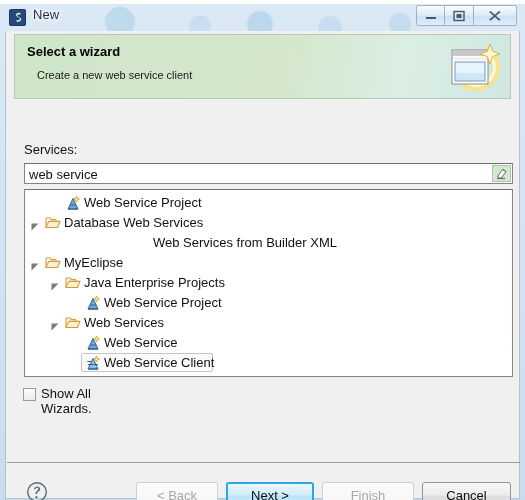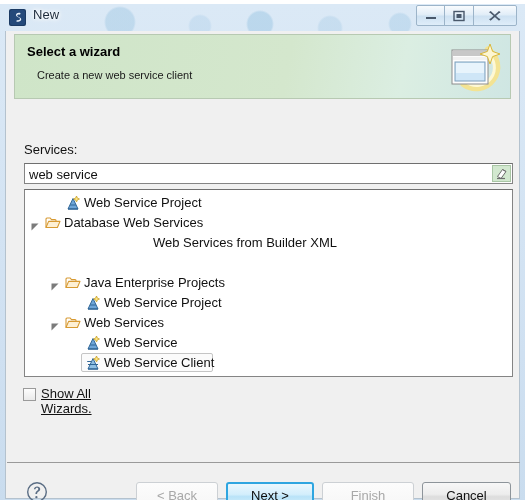--- a/index.html
+++ b/index.html
@@ -169,21 +169,21 @@
   }
   #showall-box {
     position: absolute; left: 0; top: 2px;
     width: 13px; height: 13px;
     box-sizing: border-box;
     background: linear-gradient(180deg,#fdfdfd,#eaeaea);
     border: 1px solid #9a9a9a;
   }
   #showall-label {
     position: absolute; left: 18px; top: 0px;
-    font-size: 13px; color: #111; text-decoration: underline;
+    font-size: 13px; color: #111;
   }
 
   
   #sep {
     position: absolute; left: 1px; top: 431px;
     width: 513px; height: 1px; background: #9a9a9a;
   }
   #help-icon {
     position: absolute; left: 20px; top: 450px;
     width: 22px; height: 22px;
@@ -307,20 +307,30 @@
             </svg></span>
           <span class="ticon" style="left: 20px;"><svg width="16" height="16" viewBox="0 0 16 16">
               <path d="M1 12.5 V4 a1 1 0 0 1 1-1 h3.2 l1.3 1.6 H10 a1 1 0 0 1 1 1 V6" fill="none" stroke="#d79a33" stroke-width="1.1"></path>
               <path d="M1 12.5 L3.6 6.4 h11.4 L12.4 12.5 Z" fill="#fdf0d5" stroke="#d79a33" stroke-width="1.1" stroke-linejoin="round"></path>
             </svg></span>
           <span class="tlabel" style="left: 39px;">Database Web Services</span>
         </div>
         <div class="trow" style="top: 43px;">
           <span class="tlabel" style="left: 80px; margin-left: 48px;">Web Services from Builder XML</span>
         </div>
+        <div class="trow" style="top: 63px;">
+          <span class="twist" style="left: 6px; top: 6px;"><svg width="9" height="9" viewBox="0 0 9 9">
+              <path d="M0.5 1.5 L7.5 1.5 L0.5 8.5 Z" fill="#7b7b7b"></path>
+            </svg></span>
+          <span class="ticon" style="left: 20px;"><svg width="16" height="16" viewBox="0 0 16 16">
+              <path d="M1 12.5 V4 a1 1 0 0 1 1-1 h3.2 l1.3 1.6 H10 a1 1 0 0 1 1 1 V6" fill="none" stroke="#d79a33" stroke-width="1.1"></path>
+              <path d="M1 12.5 L3.6 6.4 h11.4 L12.4 12.5 Z" fill="#fdf0d5" stroke="#d79a33" stroke-width="1.1" stroke-linejoin="round"></path>
+            </svg></span>
+          <span class="tlabel" style="left: 39px;">MyEclipse</span>
+        </div>
         <div class="trow" style="top: 83px;">
           <span class="twist" style="left: 26px; top: 6px;"><svg width="9" height="9" viewBox="0 0 9 9">
               <path d="M0.5 1.5 L7.5 1.5 L0.5 8.5 Z" fill="#7b7b7b"></path>
             </svg></span>
           <span class="ticon" style="left: 40px;"><svg width="16" height="16" viewBox="0 0 16 16">
               <path d="M1 12.5 V4 a1 1 0 0 1 1-1 h3.2 l1.3 1.6 H10 a1 1 0 0 1 1 1 V6" fill="none" stroke="#d79a33" stroke-width="1.1"></path>
               <path d="M1 12.5 L3.6 6.4 h11.4 L12.4 12.5 Z" fill="#fdf0d5" stroke="#d79a33" stroke-width="1.1" stroke-linejoin="round"></path>
             </svg></span>
           <span class="tlabel" style="left: 59px;">Java Enterprise Projects</span>
         </div>

